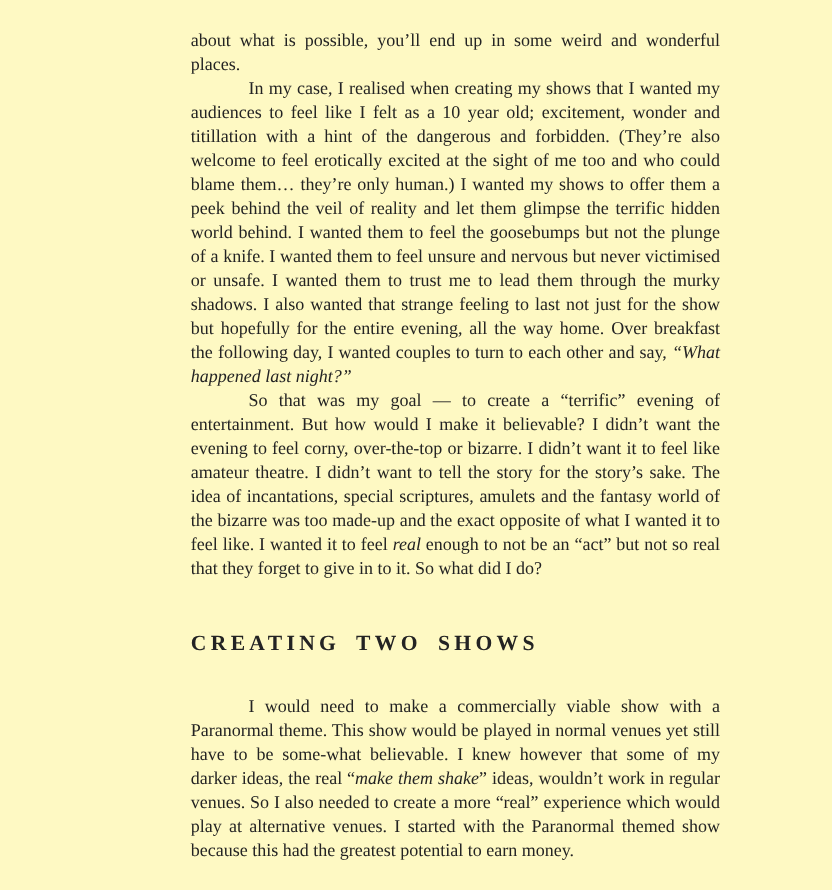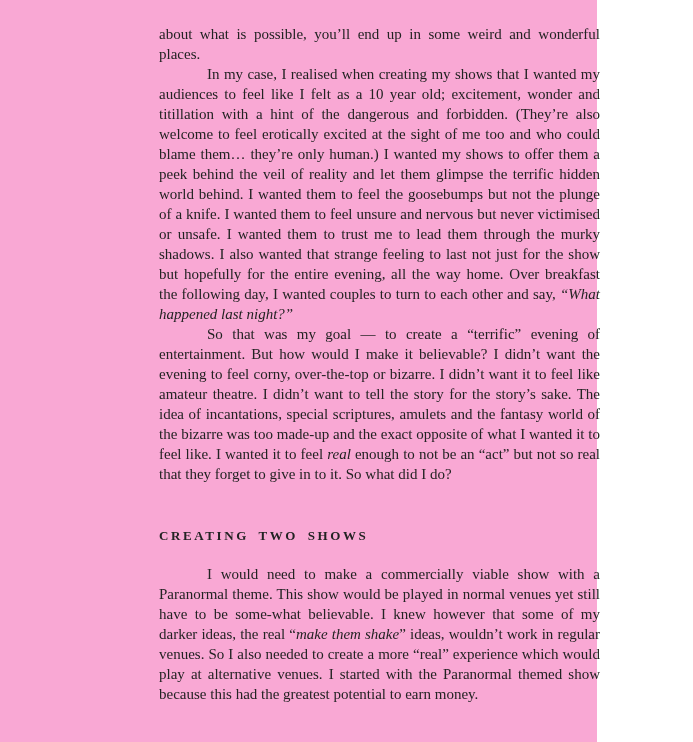--- a/index.html
+++ b/index.html
@@ -8,23 +8,23 @@
   }
   body {
     width: 693px;
     height: 742px;
     background: #ffffff;
     overflow: hidden;
     font-family: "Liberation Serif", "DejaVu Serif", serif;
   }
   .page {
     position: relative;
-    width: 597px;
+    width: 693px;
     height: 742px;
-    background: #f9a8d4;
+    background: #fef9c3;
     text-decoration: underline;
   }
   .text-column {
     position: absolute;
     left: 159px;
     top: 24px;
     width: 441px;
     color: #232323;
   }
   .para {
@@ -34,22 +34,22 @@
     text-align: justify;
     text-justify: inter-word;
   }
   .para.indent {
     text-indent: 48px;
   }
   .para .it {
     font-style: italic;
   }
   .section-heading {
-    margin: 42px 0 18px 0;
-    font-size: 13px;
+    margin: 42px 0 33px 0;
+    font-size: 18px;
     line-height: 20px;
     font-weight: 700;
     letter-spacing: 0.2em;
     word-spacing: 0.3em;
     color: #232323;
   }
 </style>
 </head>
 <body style="background: rgb(255, 255, 255);">
 

